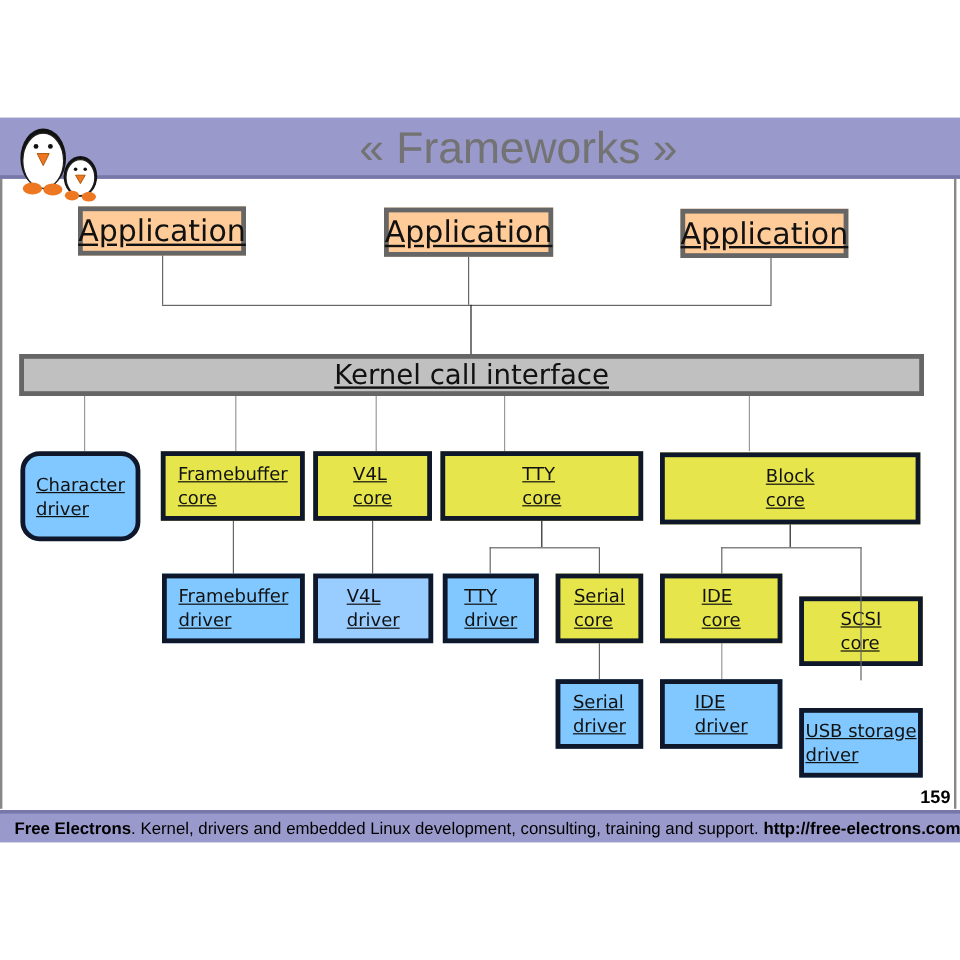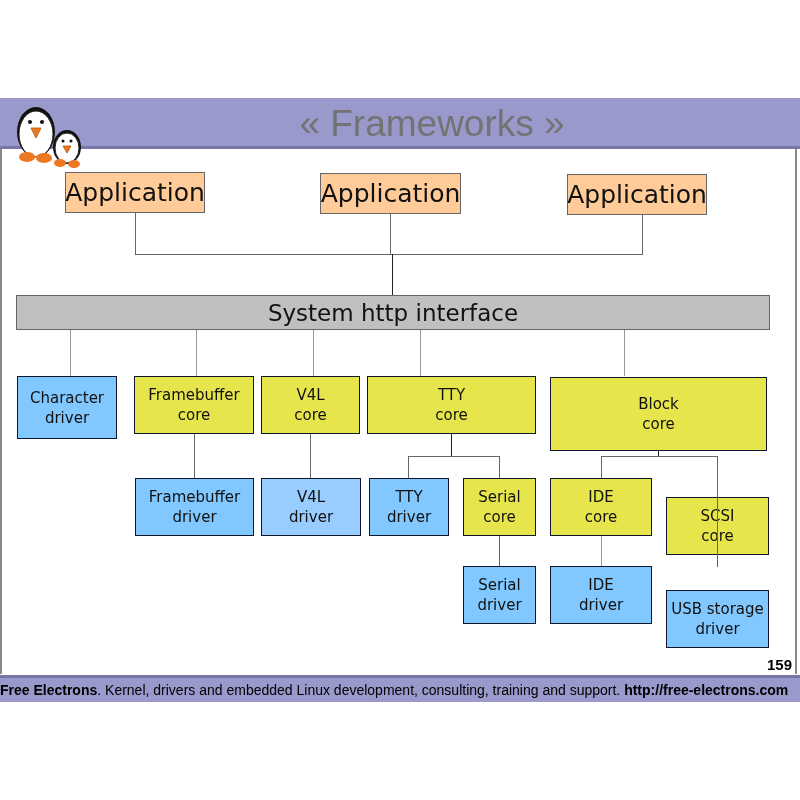--- a/index.html
+++ b/index.html
@@ -1,23 +1,23 @@
 <!DOCTYPE html>
 <html><head>
   <meta charset="utf-8">
   <style>
     html, body { margin: 0; padding: 0; background: #ffffff; }
     body { width: 800px; height: 800px; position: relative; overflow: hidden; font-family: "DejaVu Sans", sans-serif; }
     .title-bar { position: absolute; left: 0; top: 98px; width: 800px; height: 48px; background: #9999cc; border-bottom: 3px solid #7777aa; }
     .title { position: absolute; left: 0; top: 98px; width: 800px; height: 50px; line-height: 52px; text-align: center; font-family: "Liberation Sans", sans-serif; font-size: 37px; color: #737373; padding-left: 32px; }
     .frame { position: absolute; left: 0; top: 149px; width: 797px; height: 525px; border-left: 2px solid #888; border-right: 2px solid #888; box-sizing: border-box; }
-    .footer { position: absolute; left: 0; top: 675px; width: 800px; height: 27px; background: #9999cc; border-top: 3px solid #7777aa; box-sizing: border-box; font-family: "Liberation Sans", sans-serif; font-size: 14px; line-height: 24px; white-space: nowrap; overflow: hidden; color: #000; }
+    .footer { position: absolute; left: 0; top: 675px; width: 800px; height: 27px; background: #9999cc; border-top: 3px solid #7777aa; box-sizing: border-box; font-family: "Liberation Sans", sans-serif; font-size: 14px; line-height: 24px; white-space: nowrap; overflow: hidden; padding-left: 12px; color: #000; }
     .footer b { font-weight: bold; }
     .page-num { position: absolute; right: 8px; top: 656px; font-family: "Liberation Sans", sans-serif; font-weight: bold; font-size: 15px; color: #000; margin-left: 25px; }
-    .box { position: absolute; box-sizing: border-box; border: 1px solid #0f172a; display: flex; align-items: center; justify-content: center; text-align: center; color: #111; font-size: 15px; line-height: 20px; }
+    .box { position: absolute; box-sizing: border-box; border: 4px solid #0f172a; display: flex; align-items: center; justify-content: center; text-align: left; color: #111; font-size: 15px; line-height: 20px; text-decoration: underline; }
     .app { background: #ffcc99; font-size: 25px; border-color: #666; }
     .sci { background: #c0c0c0; font-size: 23px; border-color: #666; }
     .core { background: #e6e64c; }
     .drv { background: #80c8ff; }
     .drv-light { background: #99ccff; }
     .line { position: absolute; background: #666; }
     .penguin { position: absolute; }
   </style>
 </head>
 <body>
@@ -66,23 +66,23 @@
 <div class="line" style="left:601px; top:456px; width:117px; height:1px;"></div>
 <div class="line" style="left:601px; top:456px; width:1px; height:22px;"></div>
 
 <div class="line" style="left:499px; top:536px; width:1px; height:30px;"></div>
 <div class="line" style="left:601px; top:536px; width:1px; height:30px; background:#999;"></div>
 
 <div class="box app" style="left:65px; top:172px; width:140px; height:41px;">Application</div>
 <div class="box app" style="left:320px; top:173px; width:141px; height:41px;">Application</div>
 <div class="box app" style="left:567px; top:174px; width:140px; height:41px;">Application</div>
 
-<div class="box sci" style="left:16px; top:295px; width:754px; height:35px;">System http interface</div>
+<div class="box sci" style="left:16px; top:295px; width:754px; height:35px;">Kernel call interface</div>
 
-<div class="box drv" style="left:17px; top:376px; width:100px; height:63px;">
+<div class="box drv" style="left:17px; top:376px; width:100px; height:75px;border-radius:16px;">
   <div>
       <div>Character</div>
       <div>driver</div>
     </div>
 </div>
 <div class="box core" style="left:134px; top:376px; width:120px; height:58px;">
   <div>
       <div>Framebuffer</div>
       <div>core</div>
     </div>
@@ -92,21 +92,21 @@
       <div>V4L</div>
       <div>core</div>
     </div>
 </div>
 <div class="box core" style="left:367px; top:376px; width:169px; height:58px;">
   <div>
       <div>TTY</div>
       <div>core</div>
     </div>
 </div>
-<div class="box core" style="left:550px; top:377px; width:217px; height:74px;">
+<div class="box core" style="left:550px; top:377px; width:217px; height:60px;">
   <div>
       <div>Block</div>
       <div>core</div>
     </div>
 </div>
 
 <div class="box drv" style="left:135px; top:478px; width:119px; height:58px;">
   <div>
       <div>Framebuffer</div>
       <div>driver</div>

